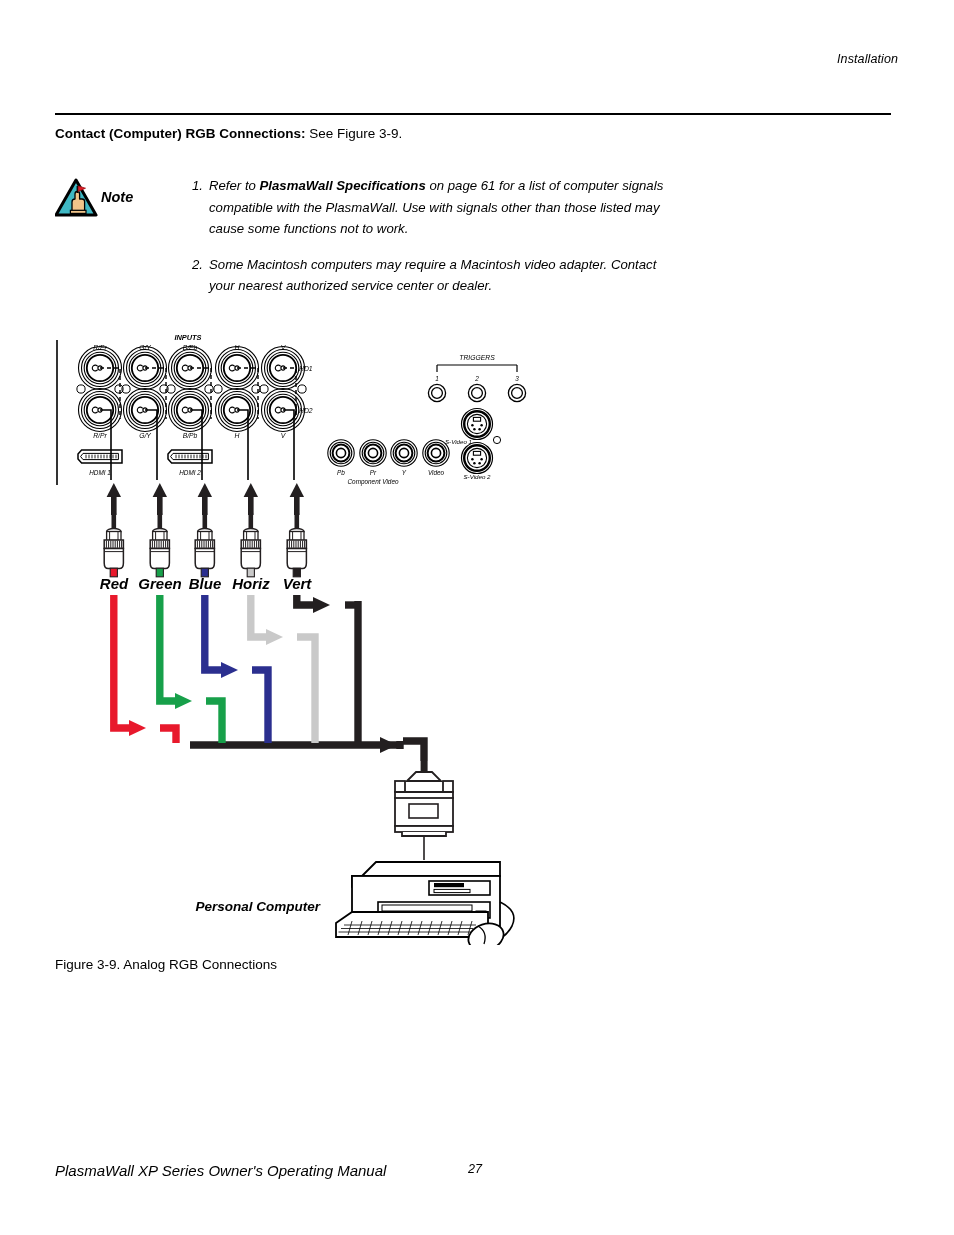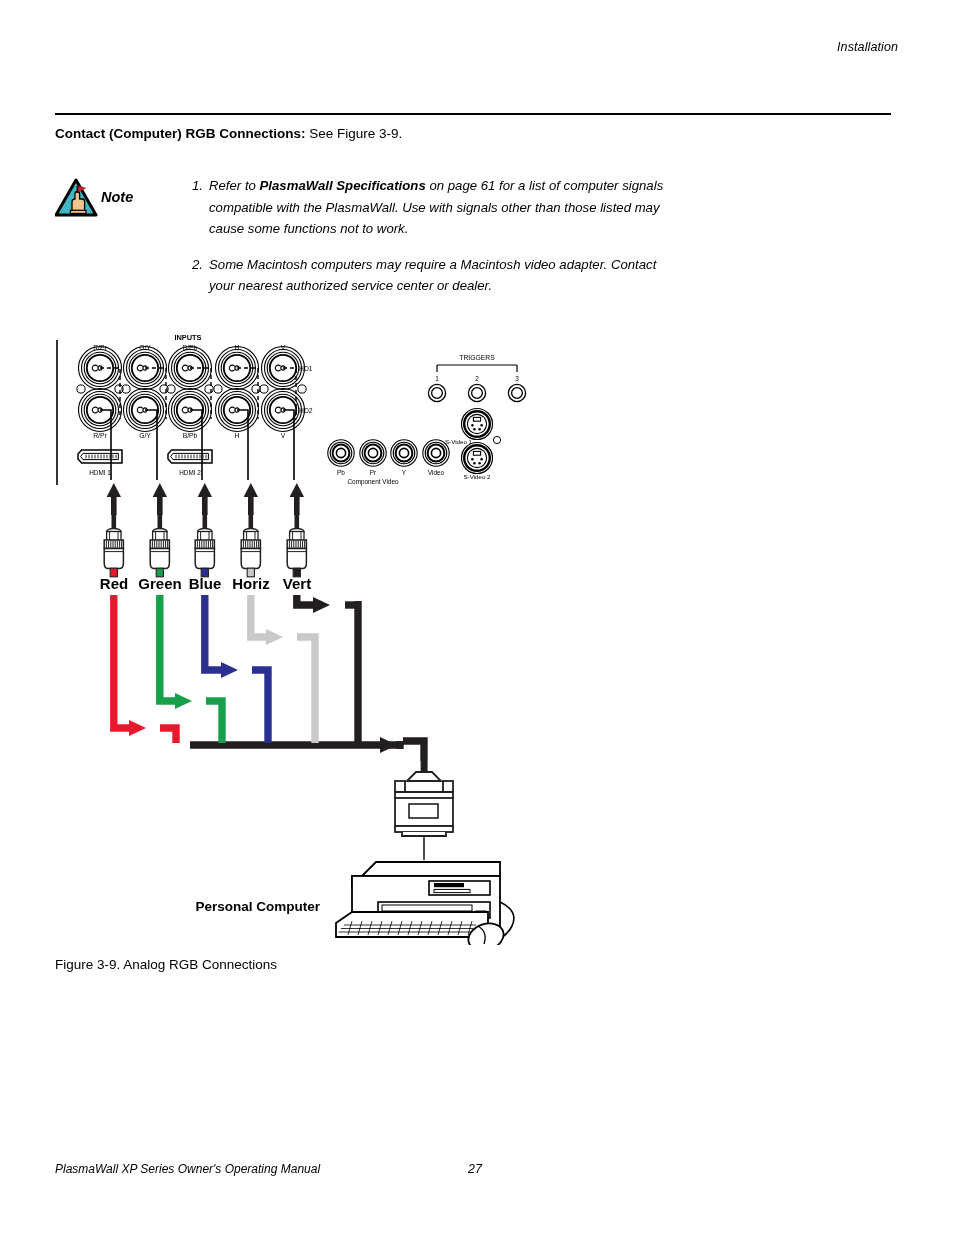--- a/index.html
+++ b/index.html
@@ -12,21 +12,21 @@
     height: 1235px;
     position: relative;
     font-family: "Liberation Sans", sans-serif;
     color: #000000;
     overflow: hidden;
   }
 
   
   #running-head {
     position: absolute;
-    top: 40px;
+    top: 52px;
     right: 56px;
     font-size: 12.5px;
     font-style: italic;
     color: #000;
     letter-spacing: .1px;
   }
   #header-rule {
     position: absolute;
     left: 55px;
     top: 113px;
@@ -90,38 +90,39 @@
   }
   .note-item b { font-weight: bold; font-style: italic; text-align: right; }
 
   
   #figure {
     position: absolute;
     left: 0px;
     top: 325px;
     width: 768px;
     height: 620px;
+    font-style: italic;
   }
   #figure svg { display: block; }
 
   
   #figure-caption {
     position: absolute;
     left: 55px;
     top: 957px;
     font-size: 13.5px;
     font-weight: normal;
   }
 
   
   #footer-title {
     position: absolute;
     left: 55px;
     top: 1162px;
-    font-size: 12px;
+    font-size: 15px;
     font-style: italic;
   }
   #footer-page {
     position: absolute;
     left: 468px;
     top: 1162px;
     font-size: 12.6px;
     font-style: italic;
   }
 </style>

